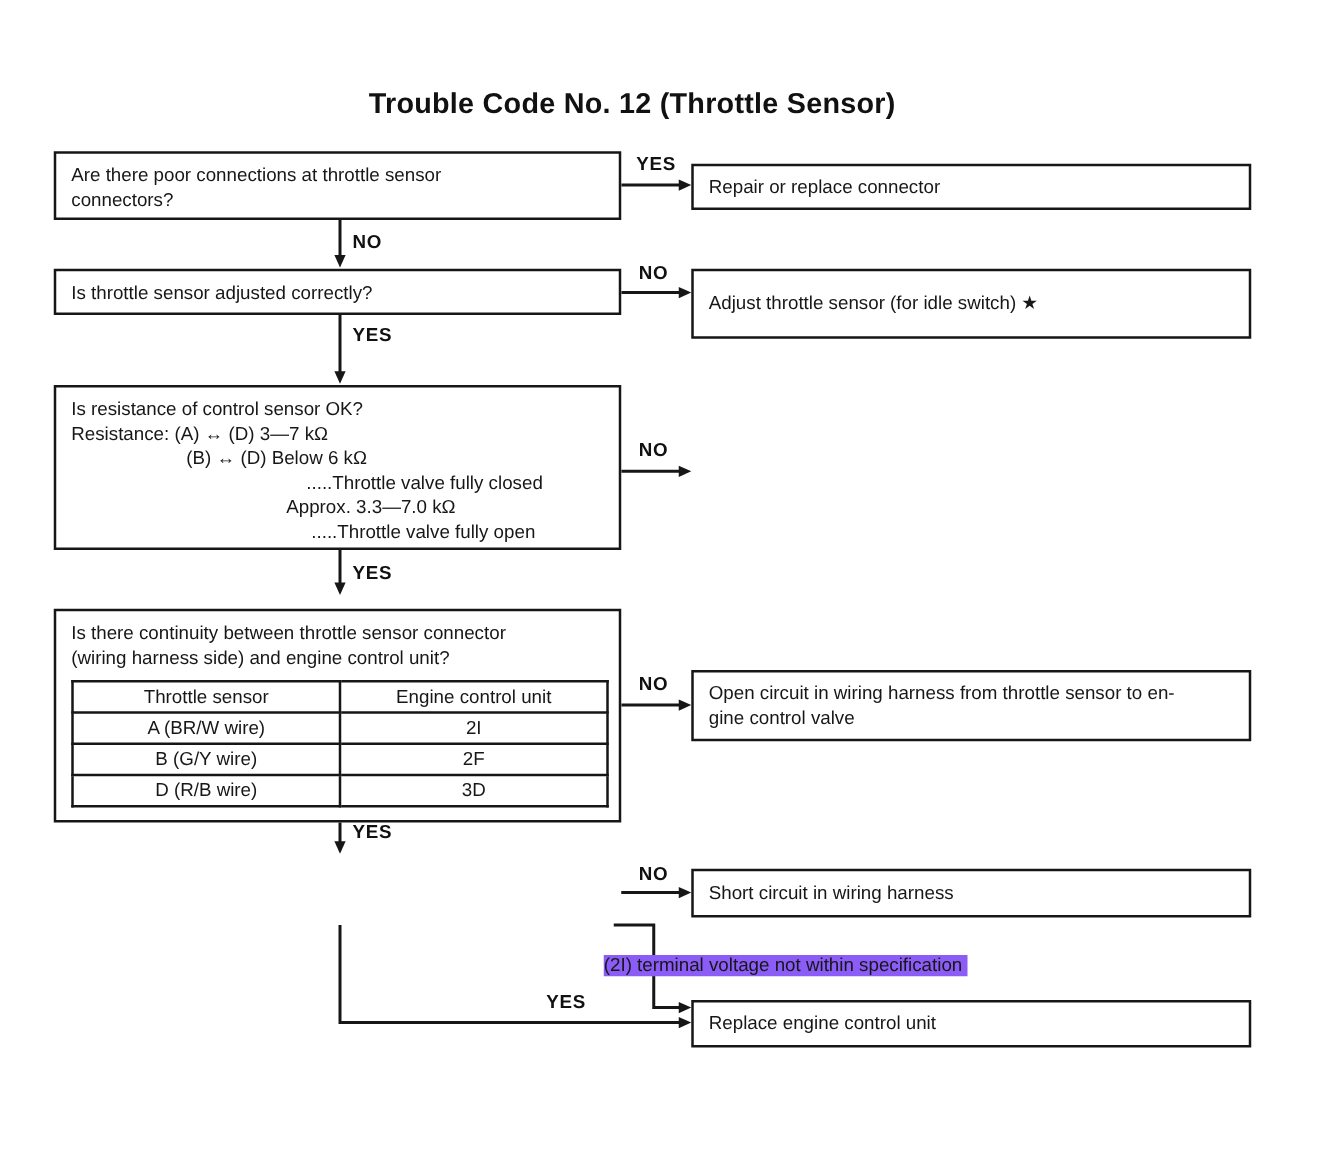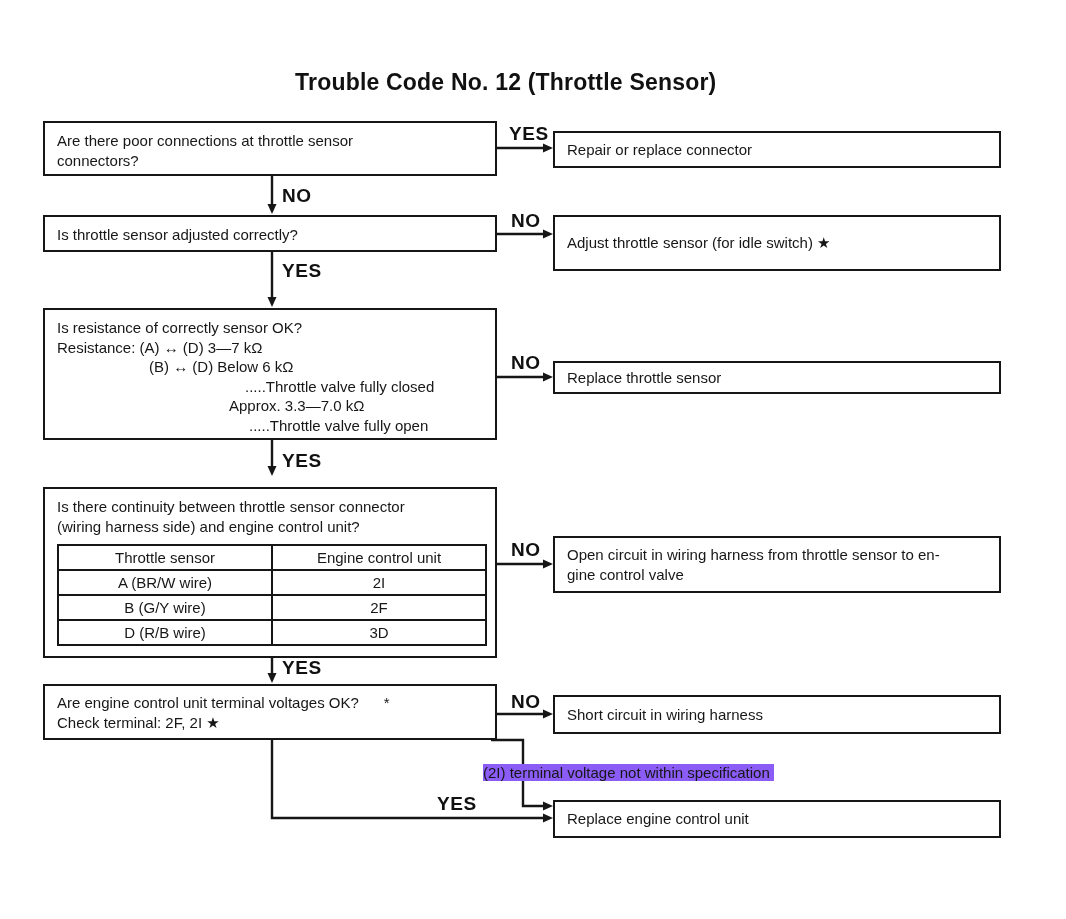--- a/index.html
+++ b/index.html
@@ -26,21 +26,21 @@
   
   .ctable{
     border-collapse:collapse;margin-top:8px;width:430px;table-layout:fixed;
     font-size:15px;text-align:center;
   }
   .ctable th,.ctable td{
     border:2px solid #161616;padding:1px 4px;height:21px;font-weight:400;
   }
   .conn{position:absolute;left:0;top:0;pointer-events:none;}
   .branch-label{
-    position:absolute;font-size:19px;font-weight:800;letter-spacing:0.6px;
+    position:absolute;font-size:15px;font-weight:800;letter-spacing:0.6px;
     color:#111;white-space:nowrap;
   }
   .note{
     position:absolute;left:483px;top:764px;font-size:15px;background:#8b5cf6;
     padding:0 4px 0 0;white-space:nowrap;
   }
 </style>
 </head>
 <body>
 
@@ -80,21 +80,21 @@
   <div class="box qbox" style="top:121px;height:55px;">
     <div class="ln">Are there poor connections at throttle sensor</div>
     <div class="ln">connectors?</div>
   </div>
 
   <div class="box qbox" style="top:215px;height:37px;">
     <div class="ln">Is throttle sensor adjusted correctly?</div>
   </div>
 
   <div class="box qbox" style="top:308px;height:132px;">
-    <div class="ln">Is resistance of correctly sensor OK?</div>
+    <div class="ln">Is resistance of control sensor OK?</div>
     <div class="ln">Resistance: (A) ↔ (D) 3—7 kΩ</div>
     <div class="ln q3-l2">(B) ↔ (D) Below 6 kΩ</div>
     <div class="ln q3-l3">.....Throttle valve fully closed</div>
     <div class="ln q3-l4">Approx. 3.3—7.0 kΩ</div>
     <div class="ln q3-l5">.....Throttle valve fully open</div>
   </div>
 
   <div class="box qbox" style="top:487px;height:171px;">
     <div class="ln">Is there continuity between throttle sensor connector</div>
     <div class="ln">(wiring harness side) and engine control unit?</div>
@@ -115,36 +115,29 @@
           <td>2F</td>
         </tr>
         <tr>
           <td>D (R/B wire)</td>
           <td>3D</td>
         </tr>
       </tbody>
     </table>
   </div>
 
-  <div class="box qbox" style="top:684px;height:56px;padding-top:7px;">
-    <div class="ln">Are engine control unit terminal voltages OK?      *</div>
-    <div class="ln">Check terminal: 2F, 2I ★</div>
-  </div>
 
   <div class="box abox" style="top:131px;height:37px;">
     <div class="ln">Repair or replace connector</div>
   </div>
 
   <div class="box abox" style="top:215px;height:56px;">
     <div class="ln">Adjust throttle sensor (for idle switch) ★</div>
   </div>
 
-  <div class="box abox" style="top:361px;height:33px;">
-    <div class="ln">Replace throttle sensor</div>
-  </div>
 
   <div class="box abox" style="top:536px;height:57px;">
     <div class="ln">Open circuit in wiring harness from throttle sensor to en-</div>
     <div class="ln">gine control valve</div>
   </div>
 
   <div class="box abox" style="top:800px;height:38px;">
     <div class="ln">Replace engine control unit</div>
   </div>
 

